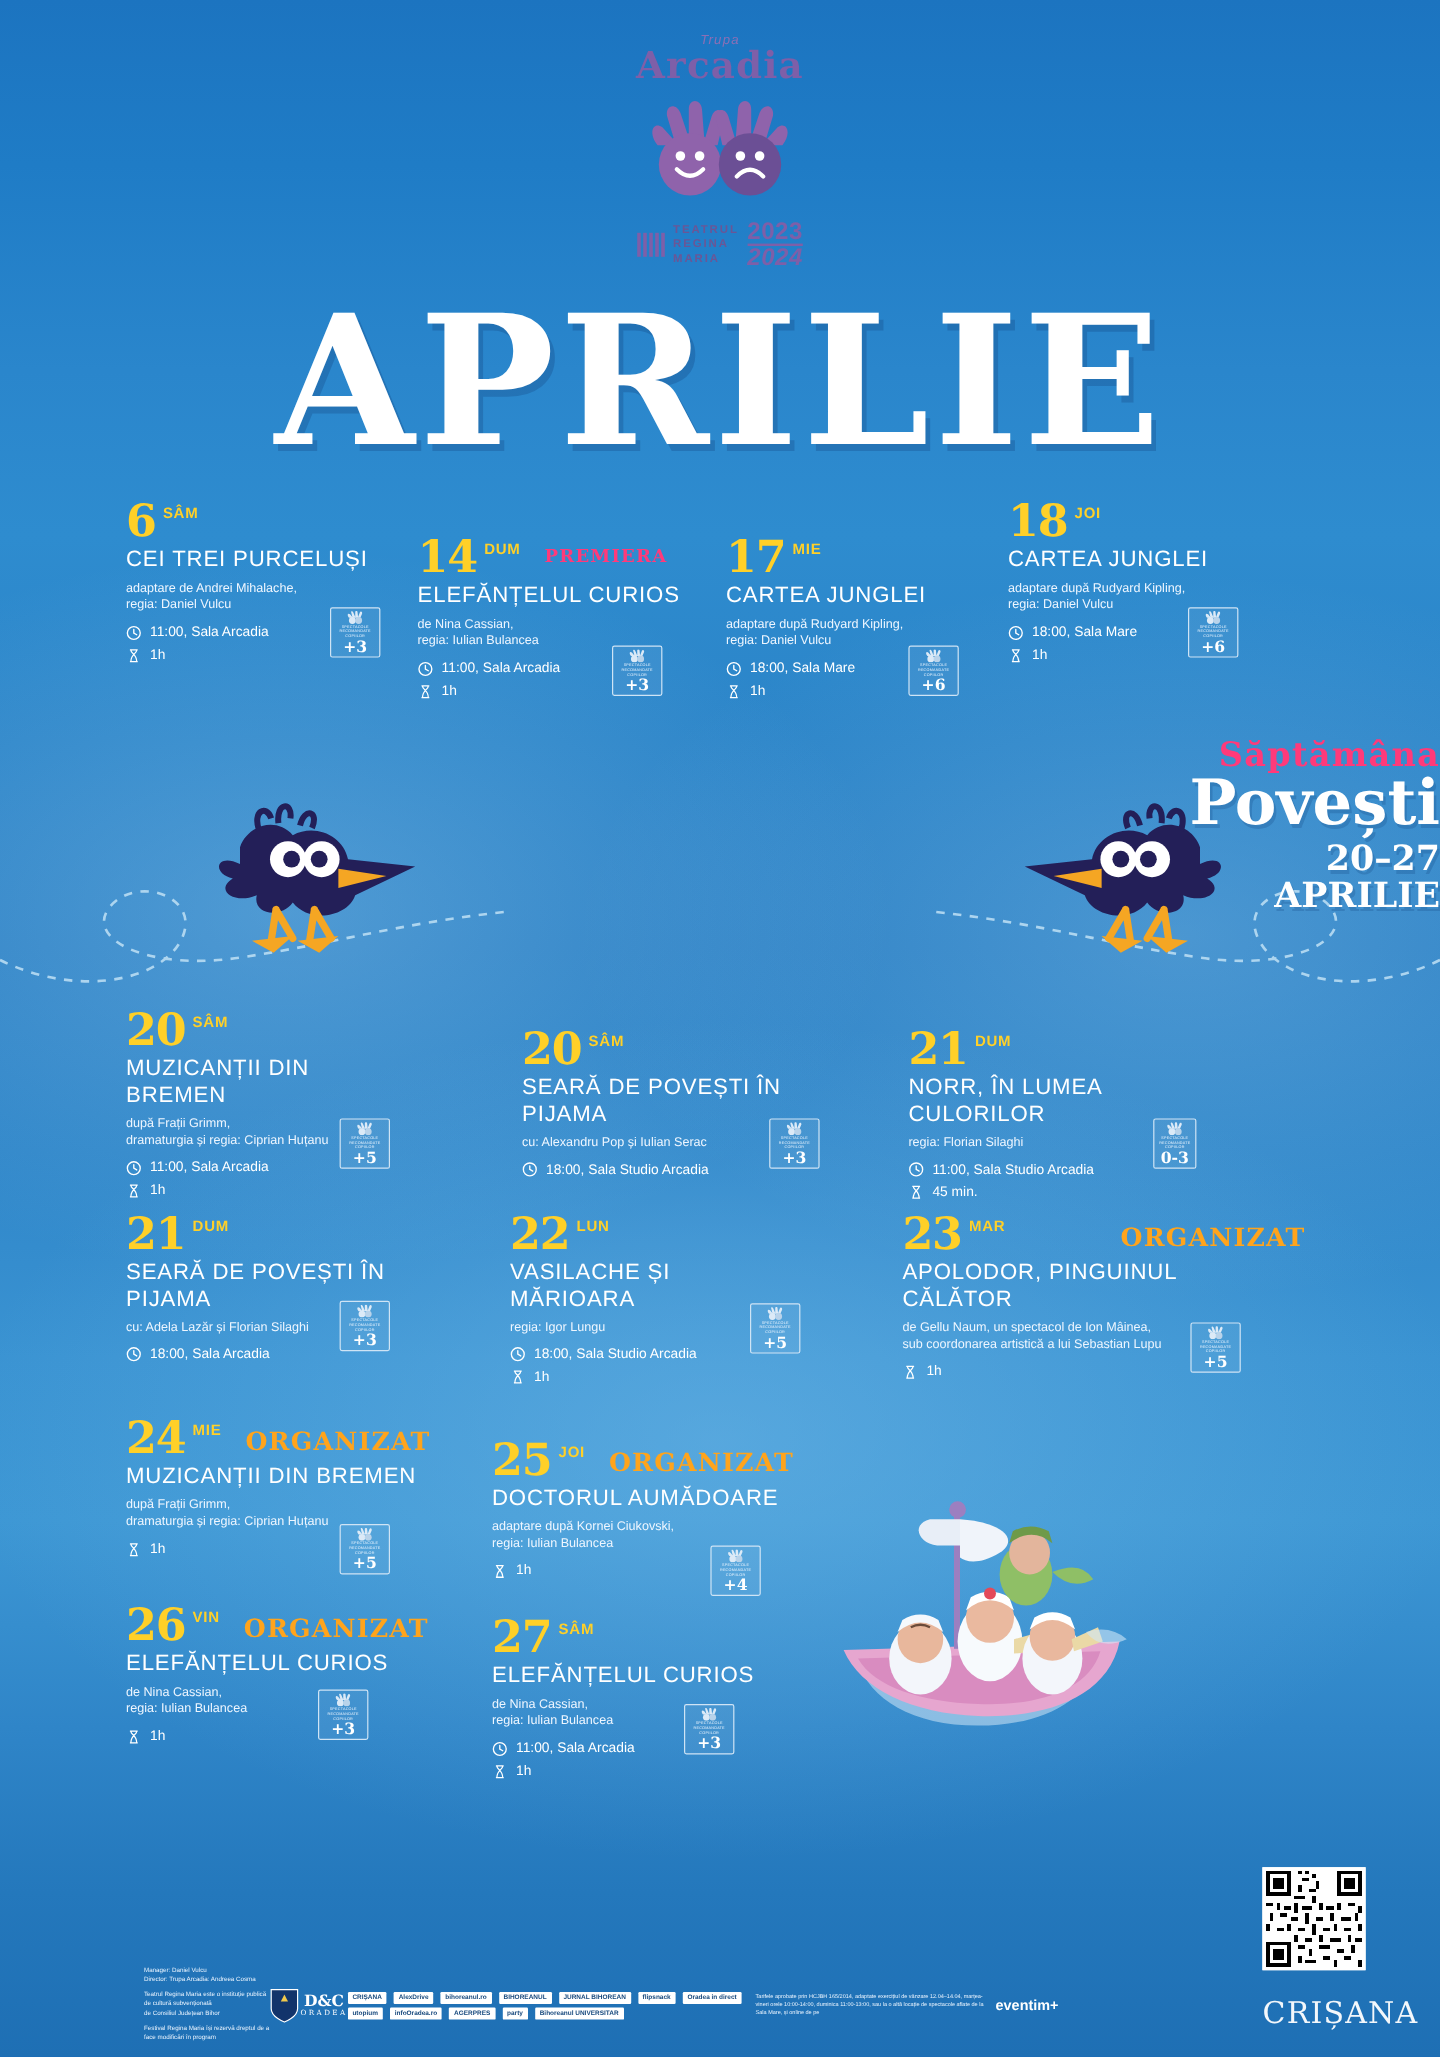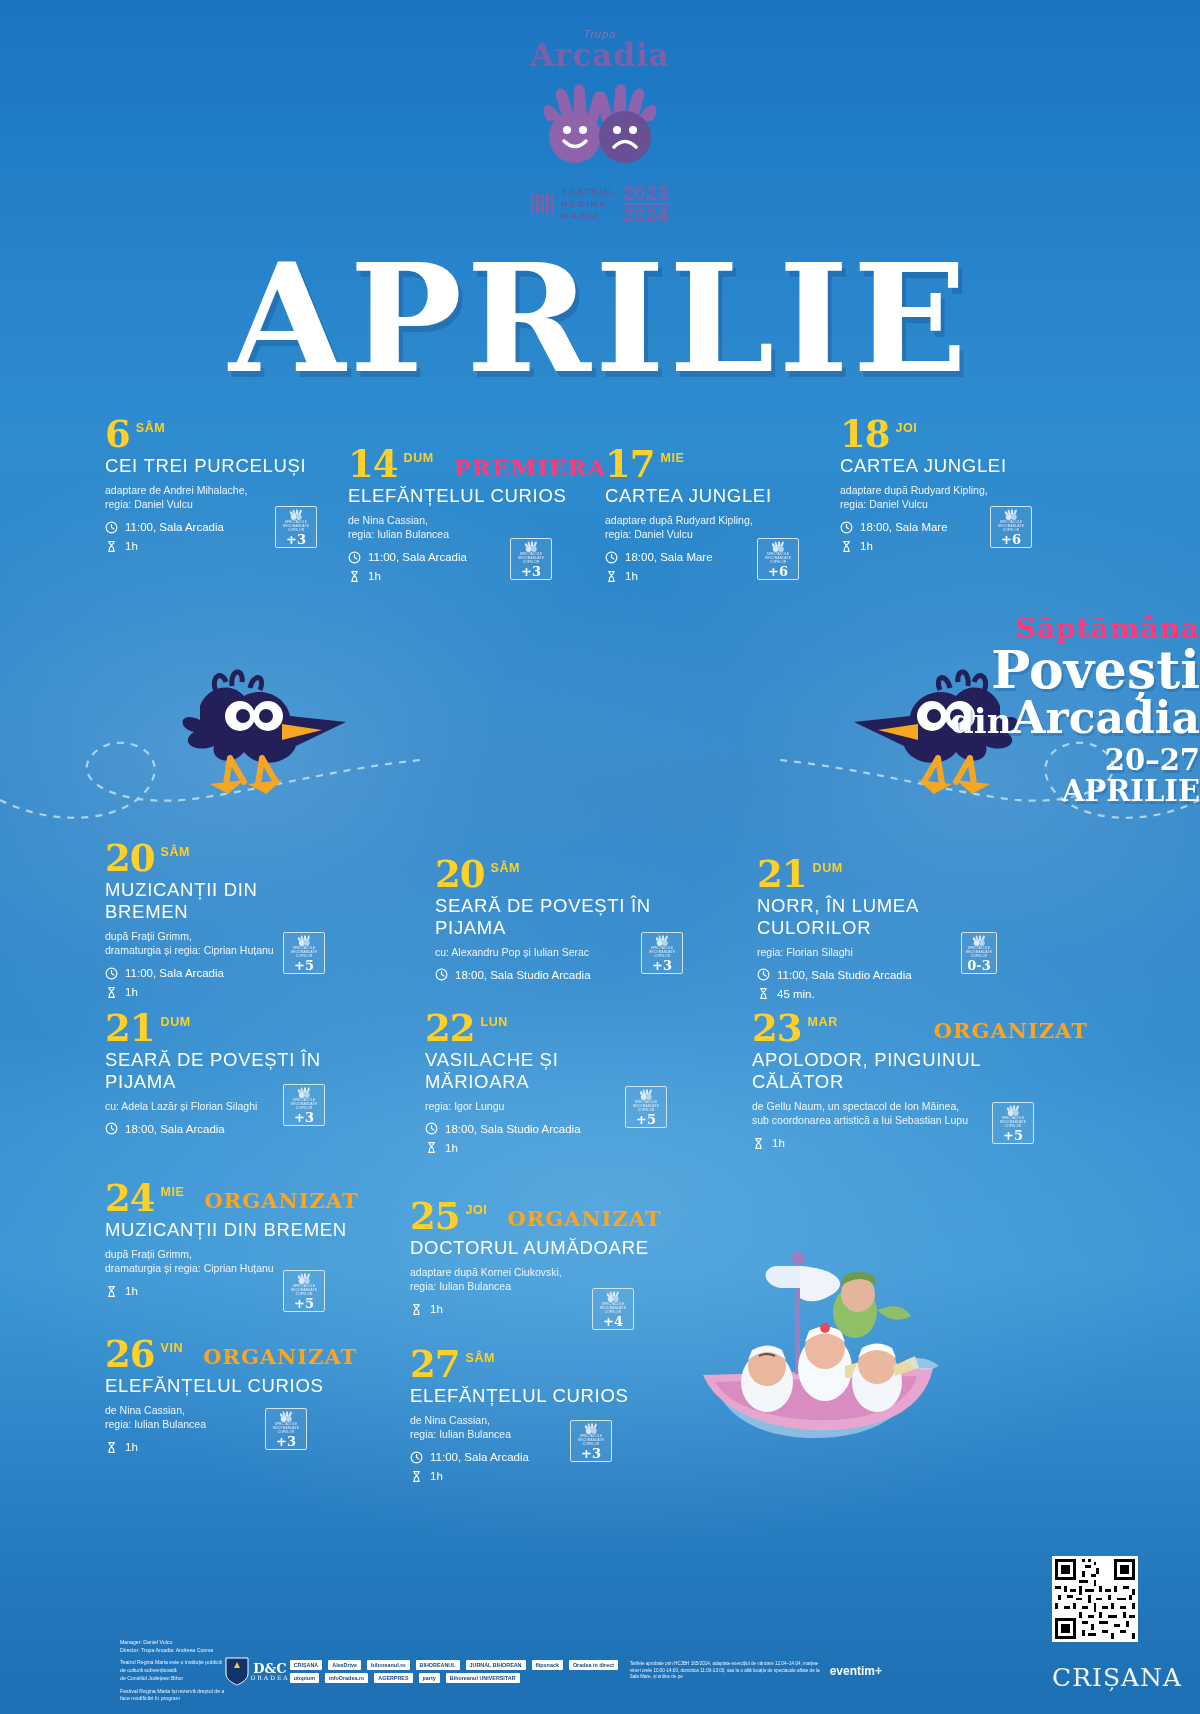--- a/index.html
+++ b/index.html
@@ -30,21 +30,21 @@
   }
   .hands { margin: 4px auto 0; position: relative; width: 140px; height: 96px; }
   .hands svg { display: block; }
   .trm {
     margin-top: 10px; display: flex; align-items: center; justify-content: center; gap: 7px;
   }
   .trm .bars { display: flex; gap: 2px; align-items: flex-end; }
   .trm .bars i { display: block; width: 3px; height: 20px; background: #7e5fa8; }
   .trm-txt { font-size: 9.5px; line-height: 1.25; color: #6b5696; letter-spacing: 1.6px; text-align: left; font-weight: bold; }
   .season { font-size: 20px; line-height: 1.0; color: #7e5fa8; font-weight: bold; letter-spacing: 0.5px; }
-  .season div:last-child { border-top: 2px solid #7e5fa8; }
+  .season div:last-child { border-top: 2px solid #7e5fa8; font-style: italic; }
 
   
   .title-april {
     position: absolute; top: 243px; left: 0; right: 0; text-align: center;
     font-family: "DejaVu Serif", serif;
     font-size: 150px; font-weight: bold; color: #ffffff;
     letter-spacing: 4px;
     text-shadow: 4px 6px 0 rgba(20,70,130,0.30);
     line-height: 1;
   }
@@ -54,21 +54,21 @@
   .ev { position: absolute; color: #fff; }
   .ev .dayrow { display: flex; align-items: flex-start; gap: 6px; }
   .ev .daynum {
     font-family: "DejaVu Serif", serif;
     font-weight: bold; font-size: 37px; color: #ffd028; line-height: 0.9;
     letter-spacing: -1px;
   }
   .ev .dayname { font-size: 12.5px; color: #ffd028; font-weight: bold; letter-spacing: 0.6px; padding-top: 3px; }
   .ev .tag {
     font-family: "DejaVu Serif", serif;
-    font-size: 23px; font-weight: bold; color: #ff3a7a; letter-spacing: 1px;
+    font-size: 15px; font-weight: bold; color: #ff3a7a; letter-spacing: 1px;
     margin-left: 14px; align-self: flex-start; padding-top: 6px;
   }
   .ev .tag.org { color: #ffa41c; font-size: 21px; }
   .ev .evtitle {
     font-size: 18.5px; letter-spacing: 0.7px; margin-top: 4px; color: #fff;
     font-weight: normal;
   }
   .ev .sub { font-size: 10.5px; line-height: 1.35; margin-top: 6px; color: #eef6ff; }
   .ev .meta { margin-top: 7px; font-size: 11.5px; color: #fff; }
   .ev .meta .line { display: flex; align-items: center; gap: 7px; height: 17px; }
@@ -218,23 +218,20 @@
         <circle cx="96" cy="58" r="7" fill="#231f58"></circle>
       <path d="M112 66 L152 72 L112 82 Z" fill="#f5a623"></path>
       <path d="M60 100 L56 126 M60 100 L74 124 M92 100 L88 126 M92 100 L106 124" stroke="#f5a623" stroke-width="6" stroke-linecap="round"></path>
       <path d="M40 126 L74 122 L58 136 Z M78 126 L112 122 L96 136 Z" fill="#f5a623"></path>
     </g>
   </svg>
 
   <div class="week">
     <div class="s1">Săptămâna</div>
     <div class="s2">Povești</div>
-    <div class="s3">
-      <span class="din">din</span><span>Arcadia</span>
-    </div>
     <div class="s4">
       <div>20–27</div>
       <div>APRILIE</div>
     </div>
   </div>
 
   <svg class="ship" viewBox="0 0 300 300">
     <g>
       <path d="M60 215 C90 205 120 230 150 222 C190 212 230 228 262 212 C250 250 210 268 160 268 C105 268 70 246 60 215 Z" fill="#cfe6f6" opacity="0.55"></path>
       <path d="M48 205 L278 198 C268 246 214 262 160 260 C106 258 62 238 48 205 Z" fill="#e6a6cf"></path>

